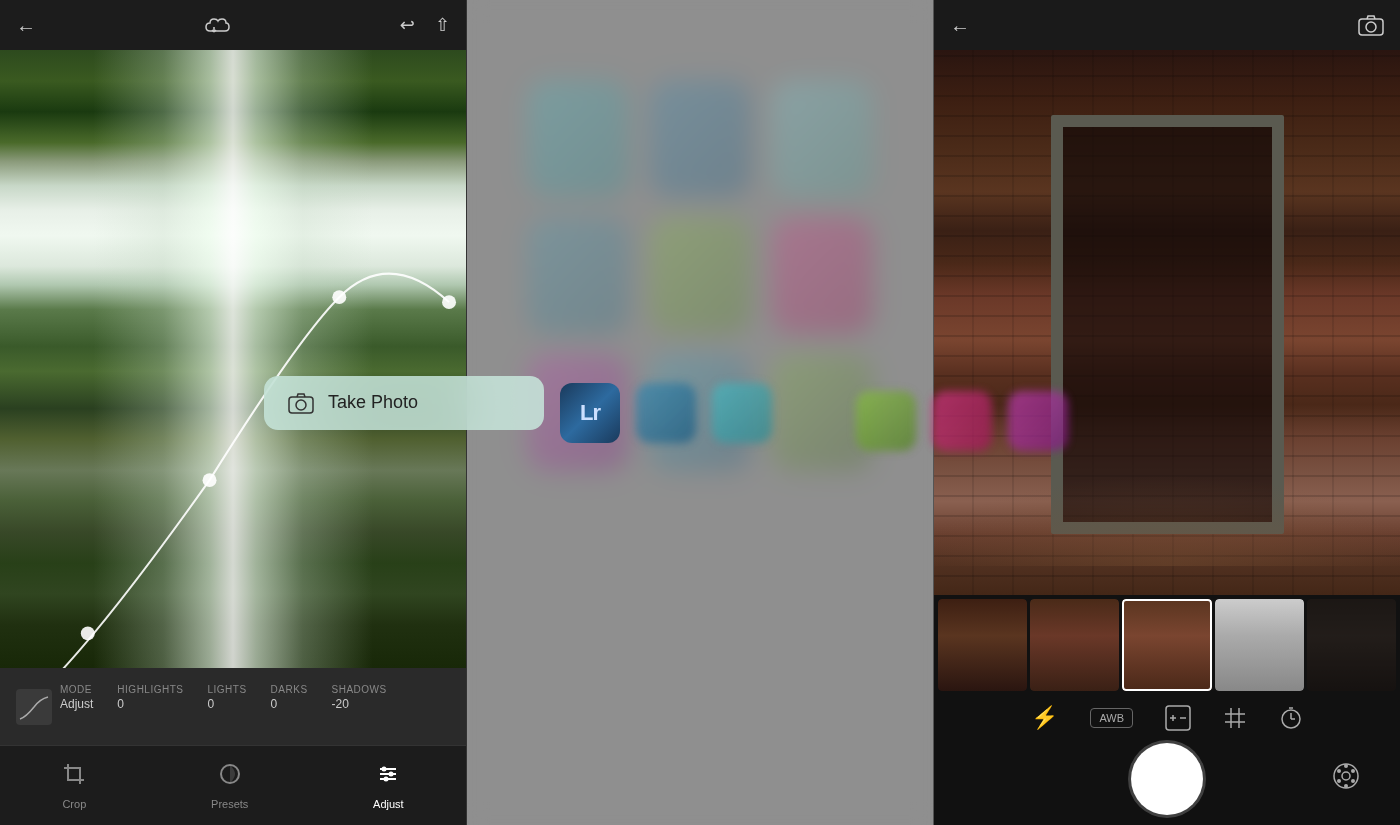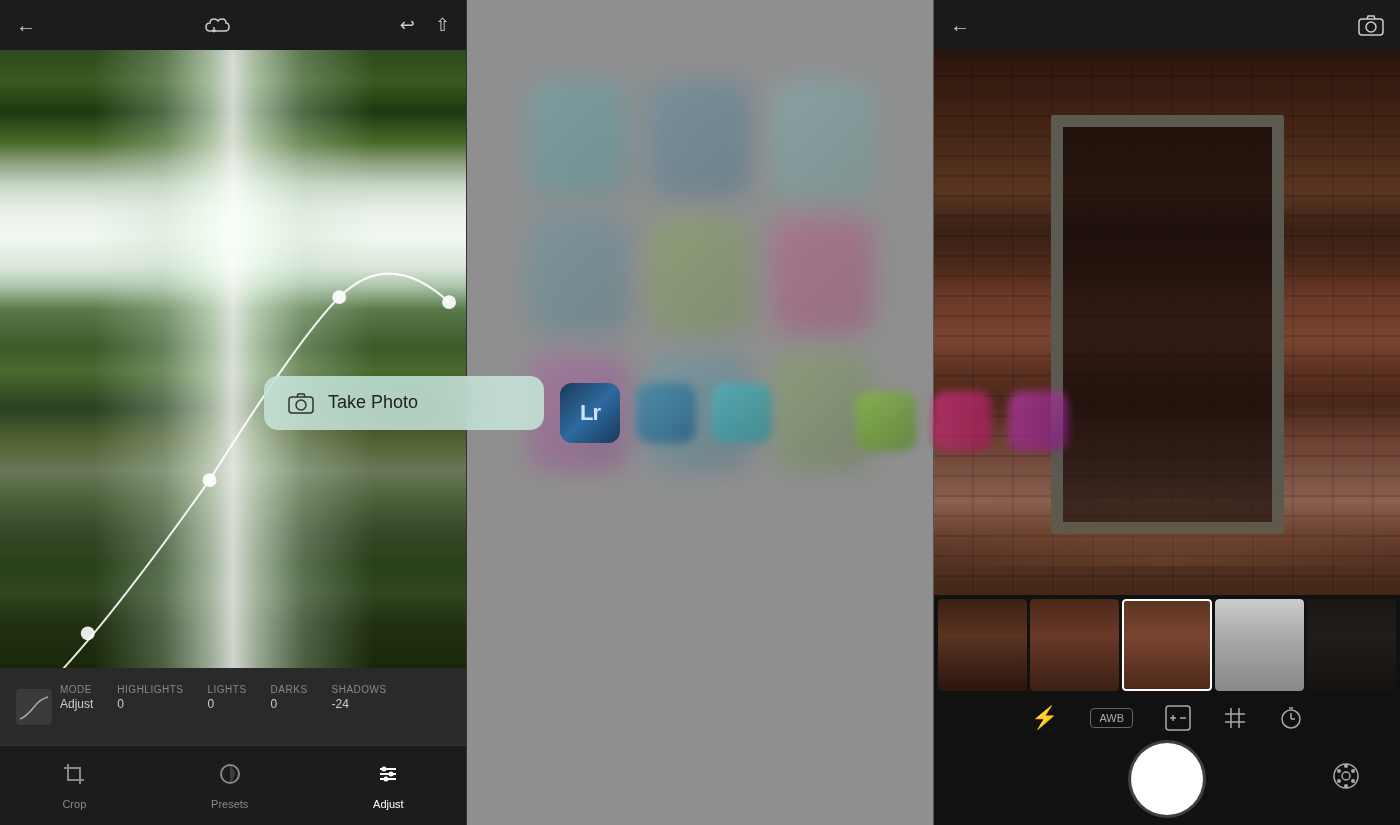--- a/index.html
+++ b/index.html
@@ -521,21 +521,21 @@
         <div class="mode-col">
           <span class="mode-label">LIGHTS</span>
           <span class="mode-value">0</span>
         </div>
         <div class="mode-col">
           <span class="mode-label">DARKS</span>
           <span class="mode-value">0</span>
         </div>
         <div class="mode-col">
           <span class="mode-label">SHADOWS</span>
-          <span class="mode-value">-24</span>
+          <span class="mode-value">-20</span>
         </div>
       </div>
     </div>
   </div>
 
   <div class="bottom-toolbar">
     <div class="toolbar-item">
       <svg width="24" height="24" viewBox="0 0 24 24">
         <path d="M6 2 L6 18 L22 18" stroke="#888" stroke-width="2" fill="none"></path>
         <path d="M2 6 L18 6 L18 22" stroke="#888" stroke-width="2" fill="none"></path>

